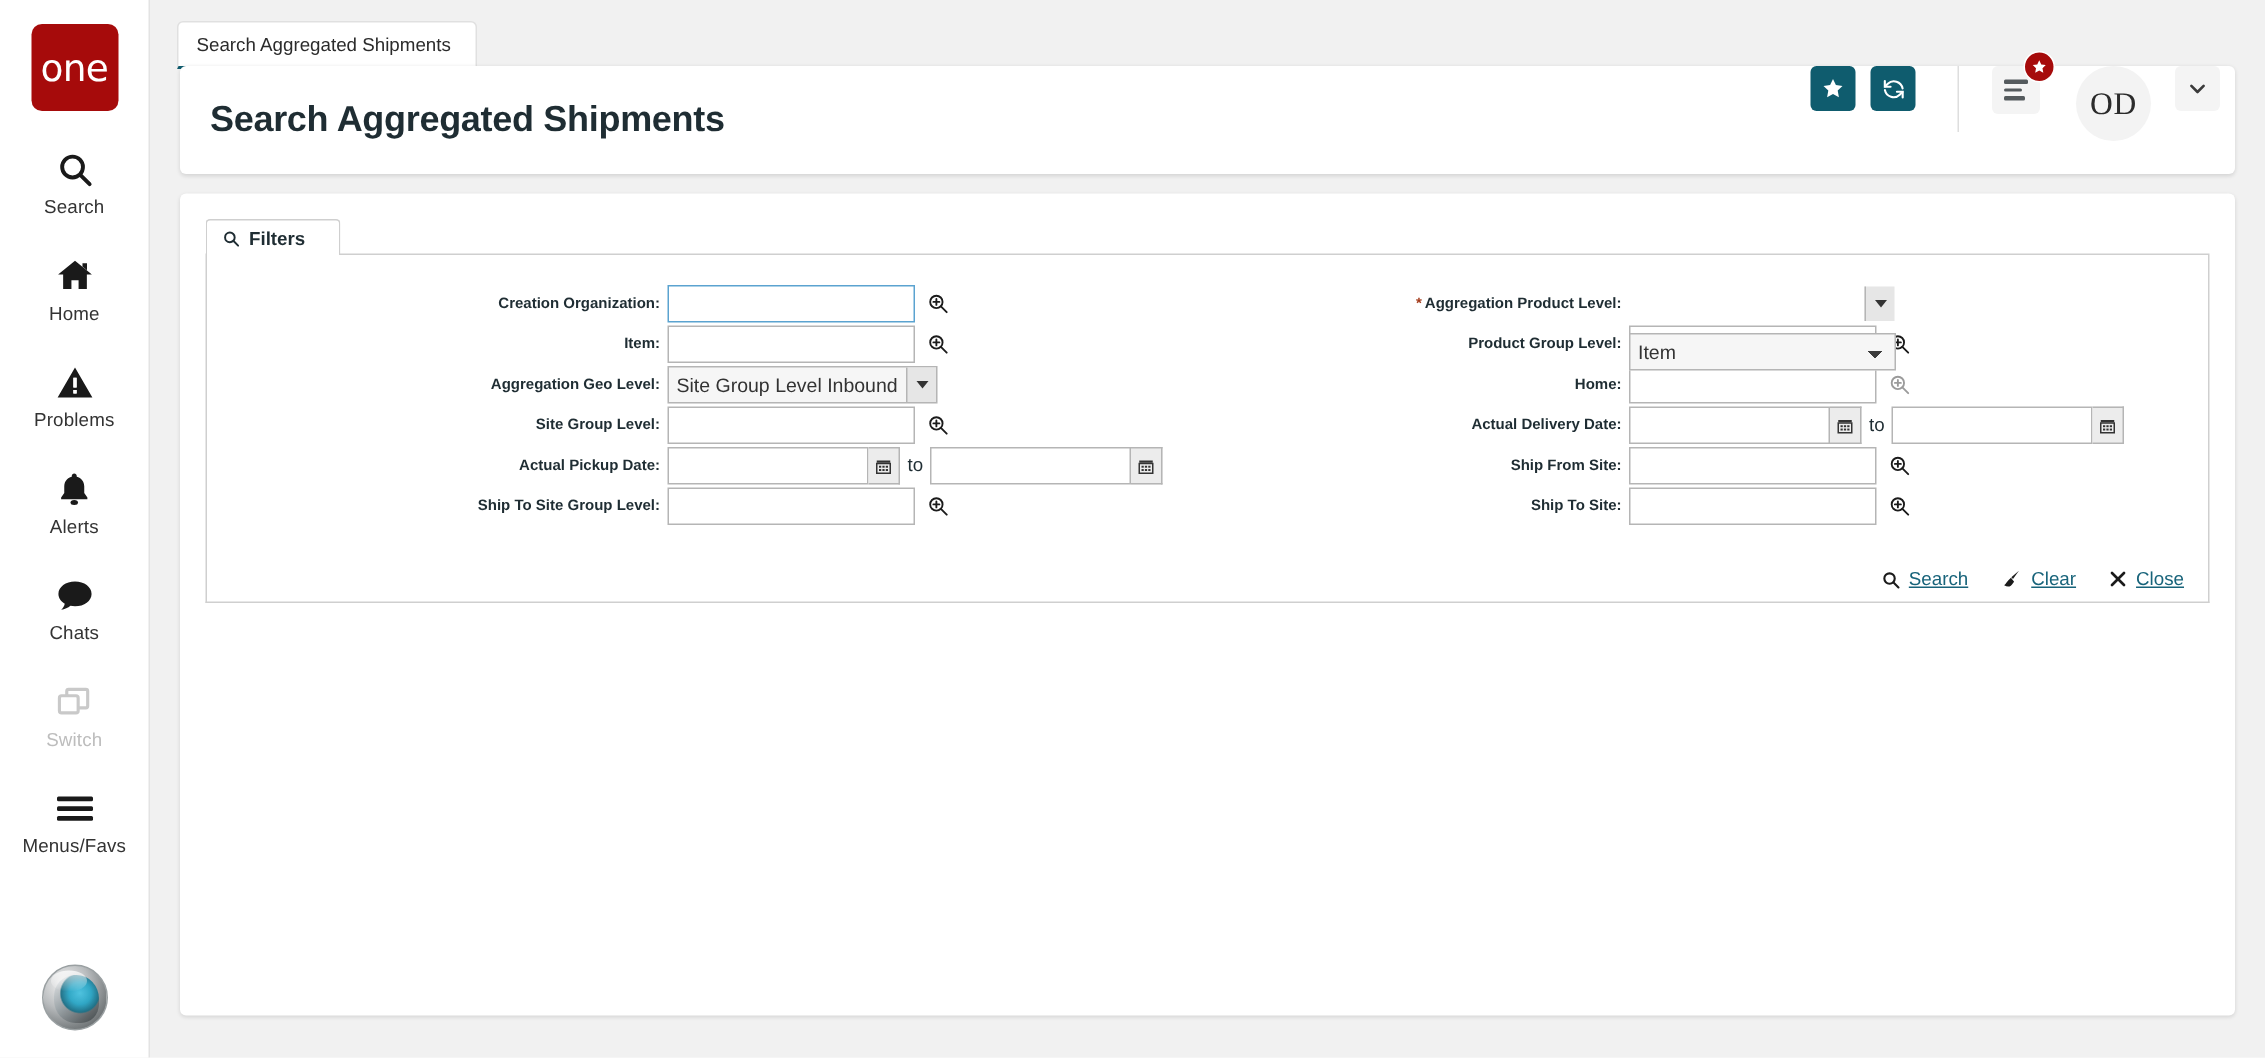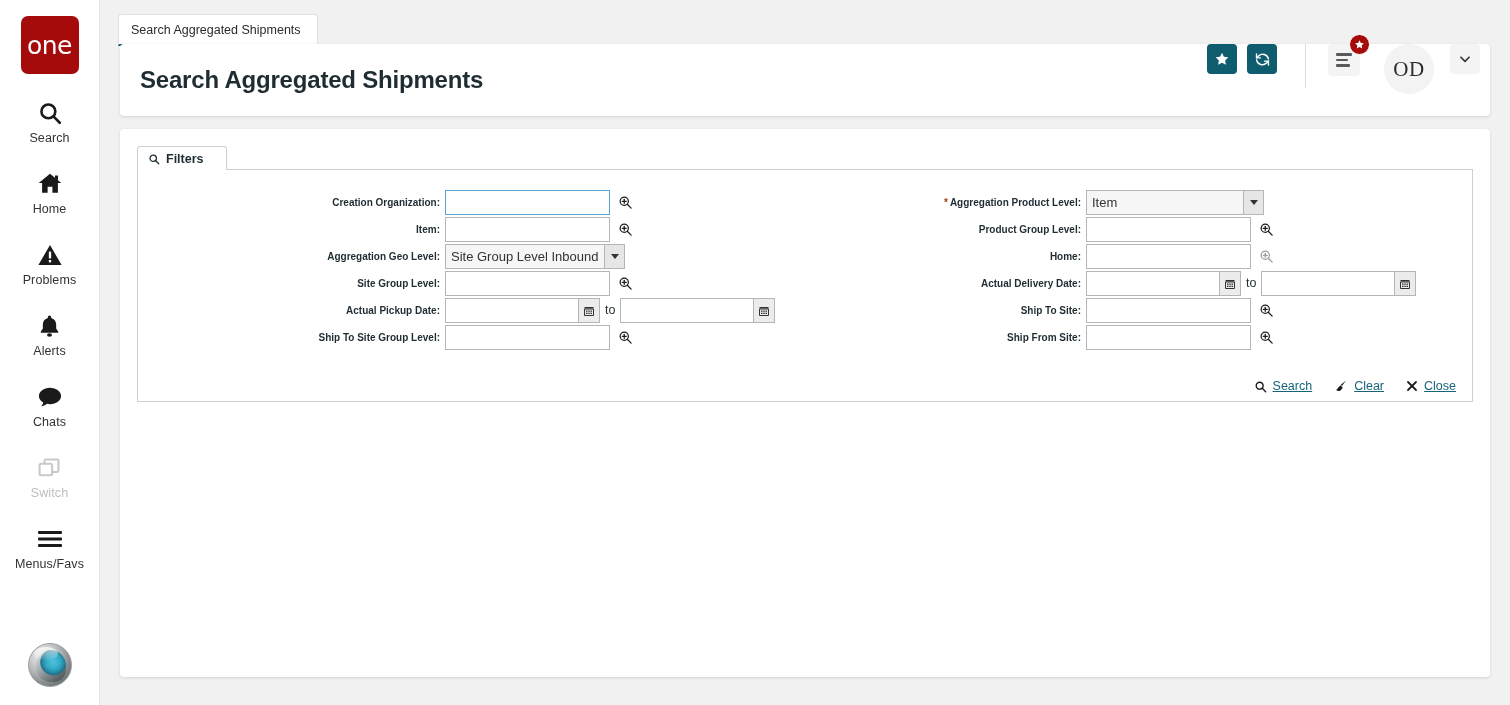--- a/index.html
+++ b/index.html
@@ -291,21 +291,21 @@
     background-image:
       linear-gradient(45deg, transparent 50%, #3c3c3c 50%),
       linear-gradient(135deg, #3c3c3c 50%, transparent 50%);
     background-position: calc(100% - 13px) 11px, calc(100% - 8px) 11px;
     background-size: 5px 5px, 5px 5px;
     background-repeat: no-repeat;
     cursor: pointer;
   }
   .sel::-ms-expand { display: none; }
   .w-sel-left  { width: 180px; }
-  .w-sel-right { width: 178px; }
+  .w-sel-right { width: 178px; margin-top: 32px; }
   .selwrap { position: relative; display: inline-block; }
   .selwrap::after {
     content: ""; position: absolute;
     right: 1px; top: 1px; width: 19px; height: 23px;
     background: #e6e6e6; border-left: 1px solid #b5b5b5;
     pointer-events: none;
   }
   .selwrap::before {
     content: ""; position: absolute; z-index: 2;
     right: 6px; top: 10px;
@@ -682,44 +682,44 @@
               <rect x="10.5" y="11" width="3" height="2.6"></rect>
               <rect x="15" y="11" width="3" height="2.6"></rect>
             <rect x="6" y="15.4" width="3" height="2.6"></rect>
               <rect x="10.5" y="15.4" width="3" height="2.6"></rect>
               <rect x="15" y="15.4" width="3" height="2.6"></rect>
           </svg>
         </span>
       </div>
 
       <div class="frow">
+        <div class="flabel">Ship From Site:</div>
+        <input class="txtin w-std" type="text" value="" style="">
+        <span class="lookup">
+          <svg width="15" height="15" viewBox="0 0 24 24" fill="none" stroke="currentColor" stroke-width="2" stroke-linecap="round">
+            <circle cx="10" cy="10" r="6.6"></circle>
+              <line x1="14.8" y1="14.8" x2="21" y2="21"></line>
+            <line x1="10" y1="6.8" x2="10" y2="13.2"></line>
+              <line x1="6.8" y1="10" x2="13.2" y2="10"></line>
+          </svg>
+        </span>
+      </div>
+
+      <div class="frow">
         <div class="flabel">Ship To Site:</div>
         <input class="txtin w-std" type="text" value="" style="">
         <span class="lookup">
           <svg width="15" height="15" viewBox="0 0 24 24" fill="none" stroke="currentColor" stroke-width="2" stroke-linecap="round">
             <circle cx="10" cy="10" r="6.6"></circle>
               <line x1="14.8" y1="14.8" x2="21" y2="21"></line>
             <line x1="10" y1="6.8" x2="10" y2="13.2"></line>
               <line x1="6.8" y1="10" x2="13.2" y2="10"></line>
           </svg>
         </span>
       </div>
-
-      <div class="frow">
-        <div class="flabel">Ship From Site:</div>
-        <input class="txtin w-std" type="text" value="" style="">
-        <span class="lookup">
-          <svg width="15" height="15" viewBox="0 0 24 24" fill="none" stroke="currentColor" stroke-width="2" stroke-linecap="round">
-            <circle cx="10" cy="10" r="6.6"></circle>
-              <line x1="14.8" y1="14.8" x2="21" y2="21"></line>
-            <line x1="10" y1="6.8" x2="10" y2="13.2"></line>
-              <line x1="6.8" y1="10" x2="13.2" y2="10"></line>
-          </svg>
-        </span>
-      </div>
     </div>
 
     <div id="filters-actions">
 
       <div class="act">
         <span class="act-ico">
           <svg width="13" height="13" viewBox="0 0 24 24" fill="none" stroke="currentColor" stroke-width="2.6" stroke-linecap="round">
             <circle cx="10.5" cy="10.5" r="6.4"></circle>
               <line x1="15.4" y1="15.4" x2="21.5" y2="21.5"></line>
           </svg>

